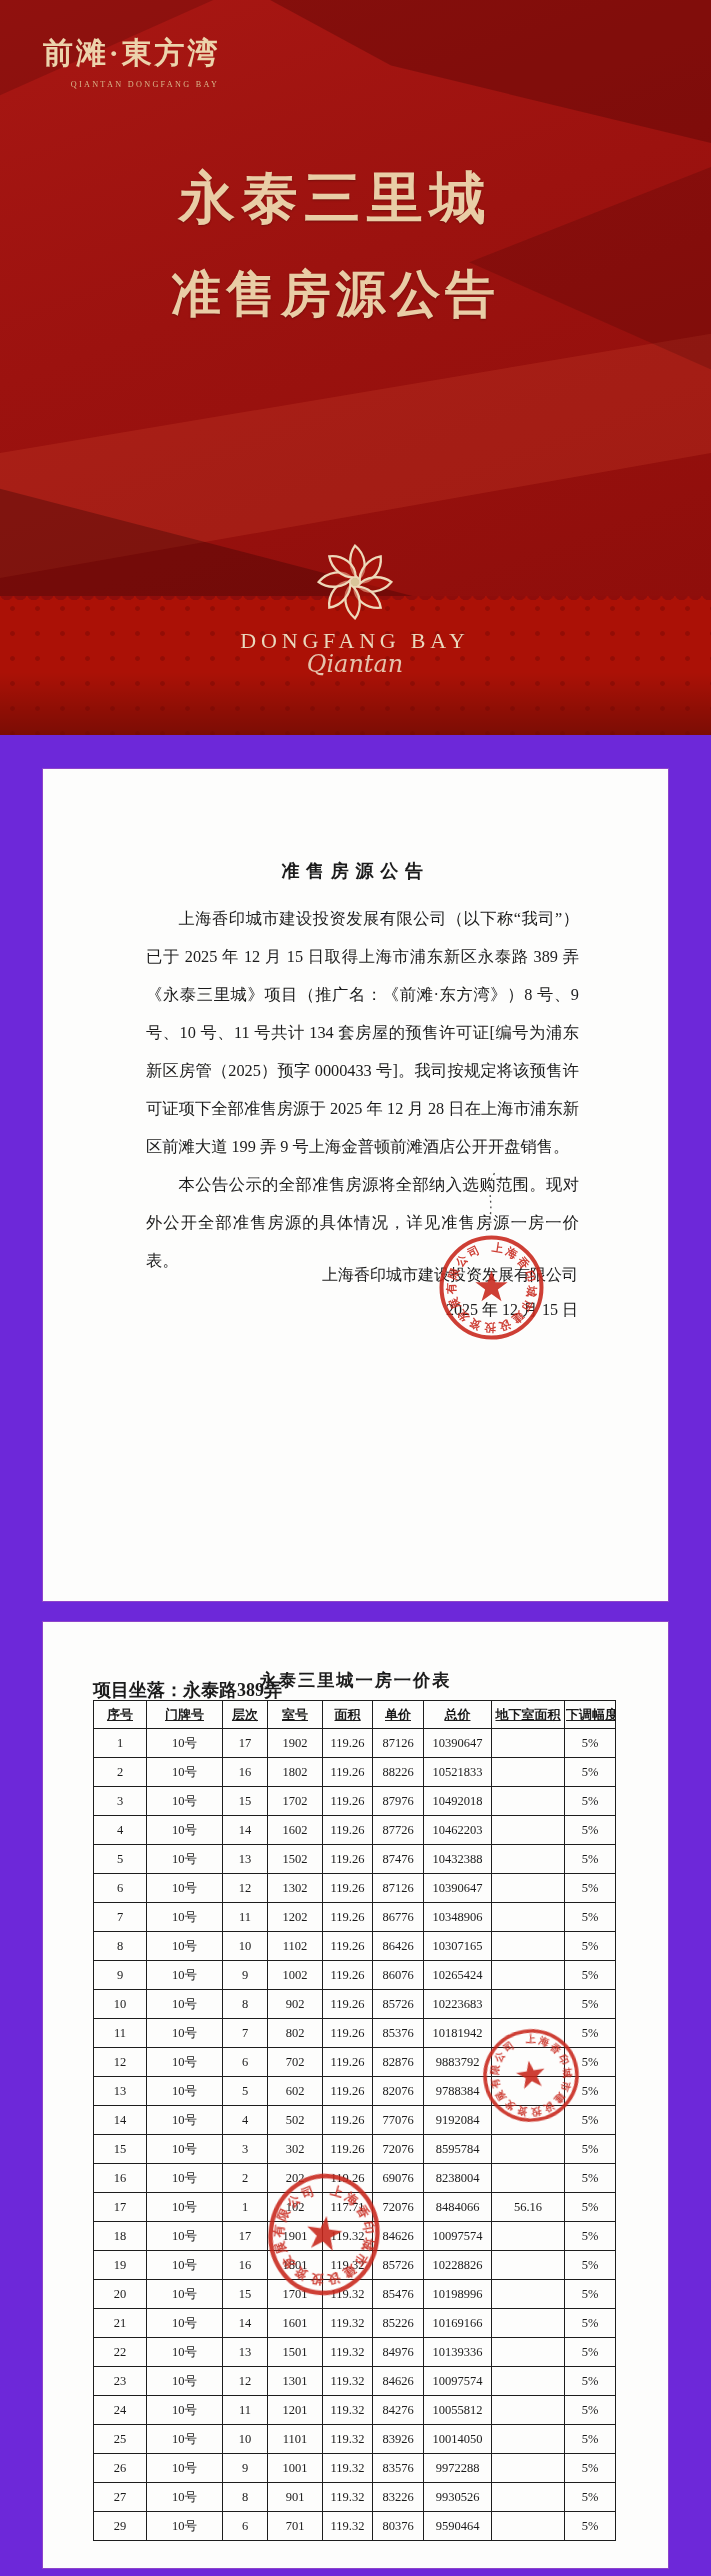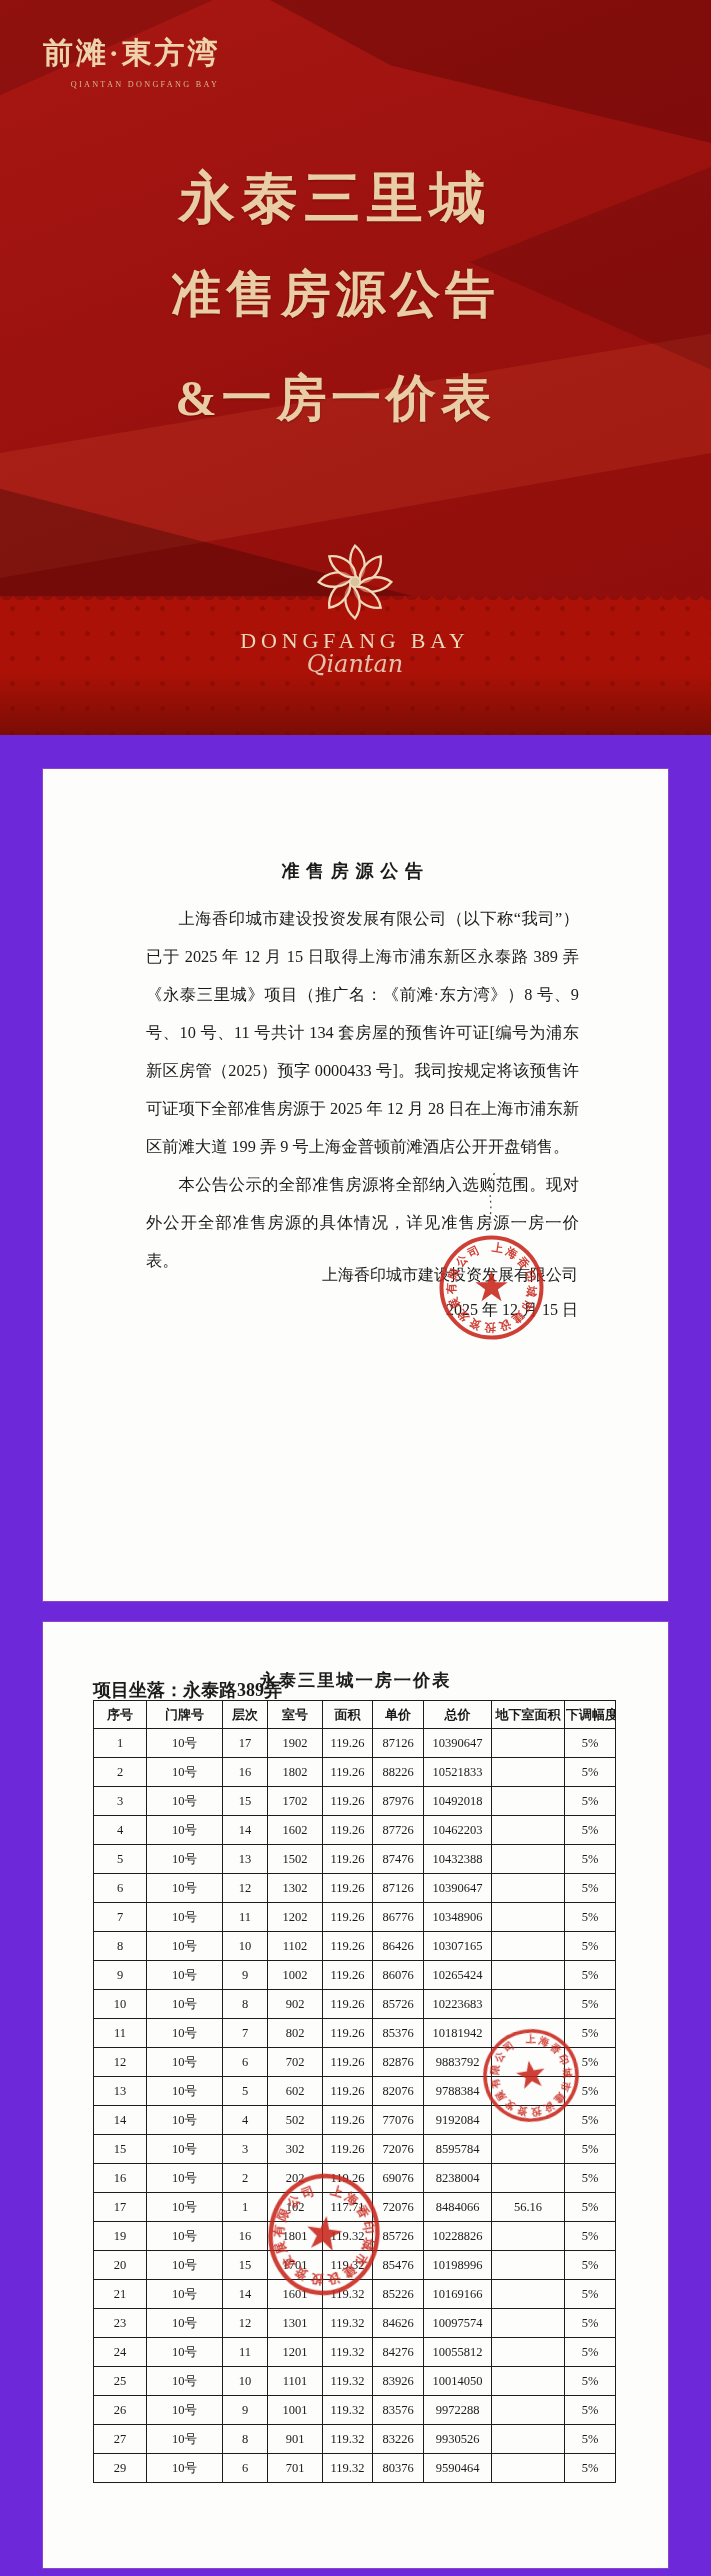--- a/index.html
+++ b/index.html
@@ -61,21 +61,21 @@
   .stamp-2{left:417px;top:396px;width:142px;height:115px;transform:rotate(-9deg);}
   .stamp-3{left:210px;top:531px;width:142px;height:163px;transform:rotate(8deg);}
   .crease{position:absolute;left:423px;top:402px;}
 
   
   .pt-title{position:absolute;top:32px;left:0;width:100%;text-align:center;
             font-size:17.3px;font-weight:bold;letter-spacing:1.9px;}
   .pt-loc{position:absolute;top:56px;left:50px;font-size:18px;font-weight:bold;}
   table.pt{position:absolute;top:78px;left:50px;width:522px;border-collapse:collapse;
            table-layout:fixed;font-size:12.5px;}
-  table.pt th{font-weight:bold;font-size:13px;height:27px;}
+  table.pt th{font-weight:bold;font-size:13px;height:27px;text-decoration:underline;}
   table.pt td{height:28px;}
   table.pt th,table.pt td{border:1.4px solid #1d1d1d;text-align:center;vertical-align:middle;
            padding:0 1px;overflow:hidden;white-space:nowrap;}
 </style>
 </head>
 <body>
 
 <div class="page">
 
   <header class="hero">
@@ -83,21 +83,20 @@
     <div class="shape s2"></div>
     <div class="shape s3"></div>
     <div class="shape s4"></div>
     <div class="shape s5"></div>
     <div class="logo">
       <div class="logo-cn">前滩·東方湾</div>
       <div class="logo-en">QIANTAN DONGFANG BAY</div>
     </div>
     <div class="hero-title ht1">永泰三里城</div>
     <div class="hero-title ht2">准售房源公告</div>
-    <div class="hero-title ht3">&amp;一房一价表</div>
   </header>
 
   <div class="band"></div>
 
   <div class="emblem">
     <svg width="88" height="88" viewBox="-46 -46 92 92">
       <g stroke="#eed9ba" stroke-width="2.4" fill="rgba(177,20,10,.55)">
         <g>
             <path d="M0,-38 C11,-29 14,-13 4,-3 C-6,-11 -8,-27 0,-38 Z"></path>
           </g>
@@ -363,20 +362,31 @@
             <td>10号</td>
             <td>1</td>
             <td>102</td>
             <td>117.71</td>
             <td>72076</td>
             <td>8484066</td>
             <td>56.16</td>
             <td>5%</td>
           </tr>
           <tr>
+            <td>18</td>
+            <td>10号</td>
+            <td>17</td>
+            <td>1901</td>
+            <td>119.32</td>
+            <td>84626</td>
+            <td>10097574</td>
+            <td></td>
+            <td>5%</td>
+          </tr>
+          <tr>
             <td>19</td>
             <td>10号</td>
             <td>16</td>
             <td>1801</td>
             <td>119.32</td>
             <td>85726</td>
             <td>10228826</td>
             <td></td>
             <td>5%</td>
           </tr>
@@ -392,20 +402,31 @@
             <td>5%</td>
           </tr>
           <tr>
             <td>21</td>
             <td>10号</td>
             <td>14</td>
             <td>1601</td>
             <td>119.32</td>
             <td>85226</td>
             <td>10169166</td>
+            <td></td>
+            <td>5%</td>
+          </tr>
+          <tr>
+            <td>22</td>
+            <td>10号</td>
+            <td>13</td>
+            <td>1501</td>
+            <td>119.32</td>
+            <td>84976</td>
+            <td>10139336</td>
             <td></td>
             <td>5%</td>
           </tr>
           <tr>
             <td>23</td>
             <td>10号</td>
             <td>12</td>
             <td>1301</td>
             <td>119.32</td>
             <td>84626</td>

